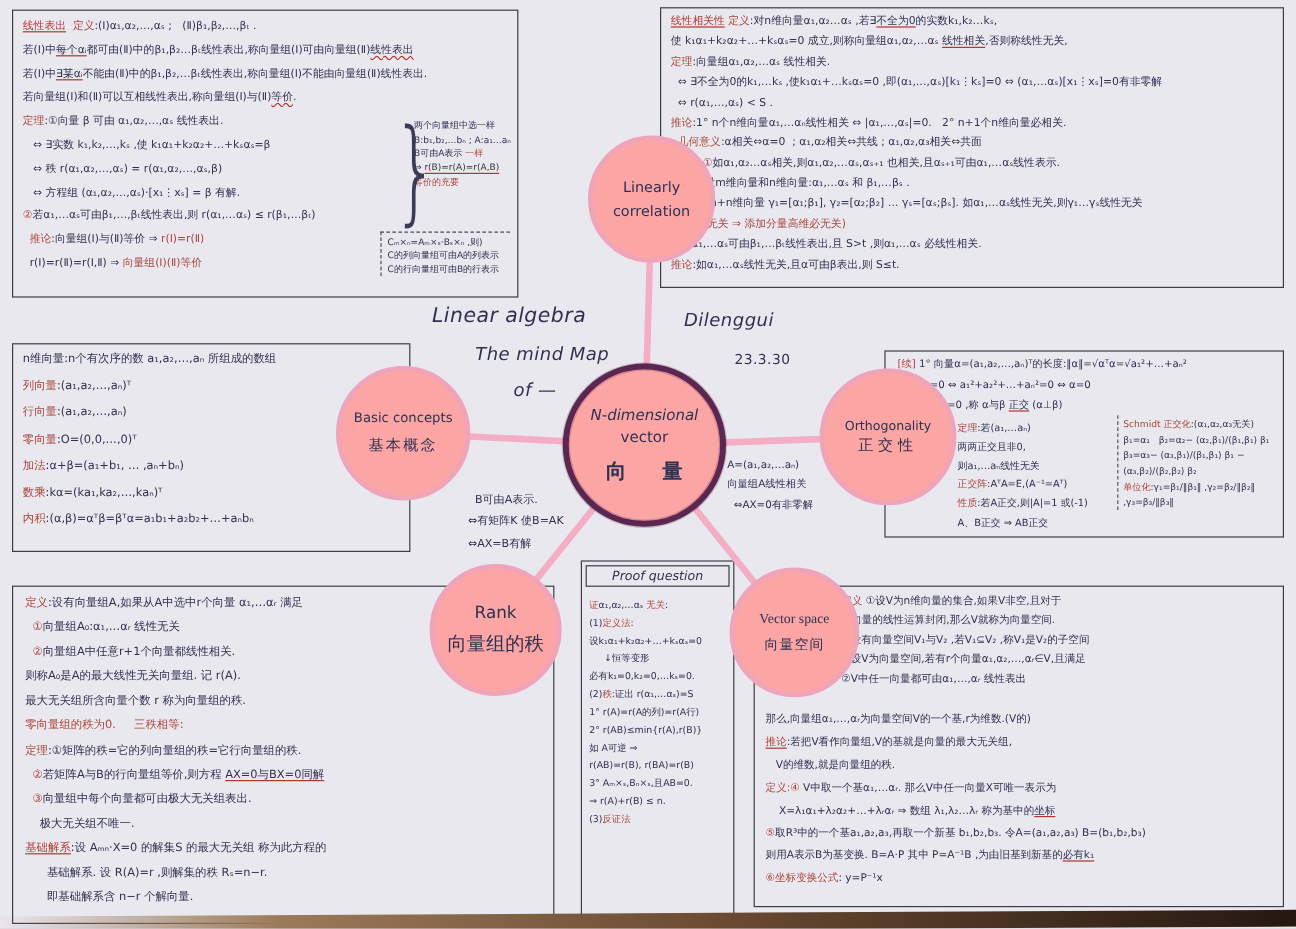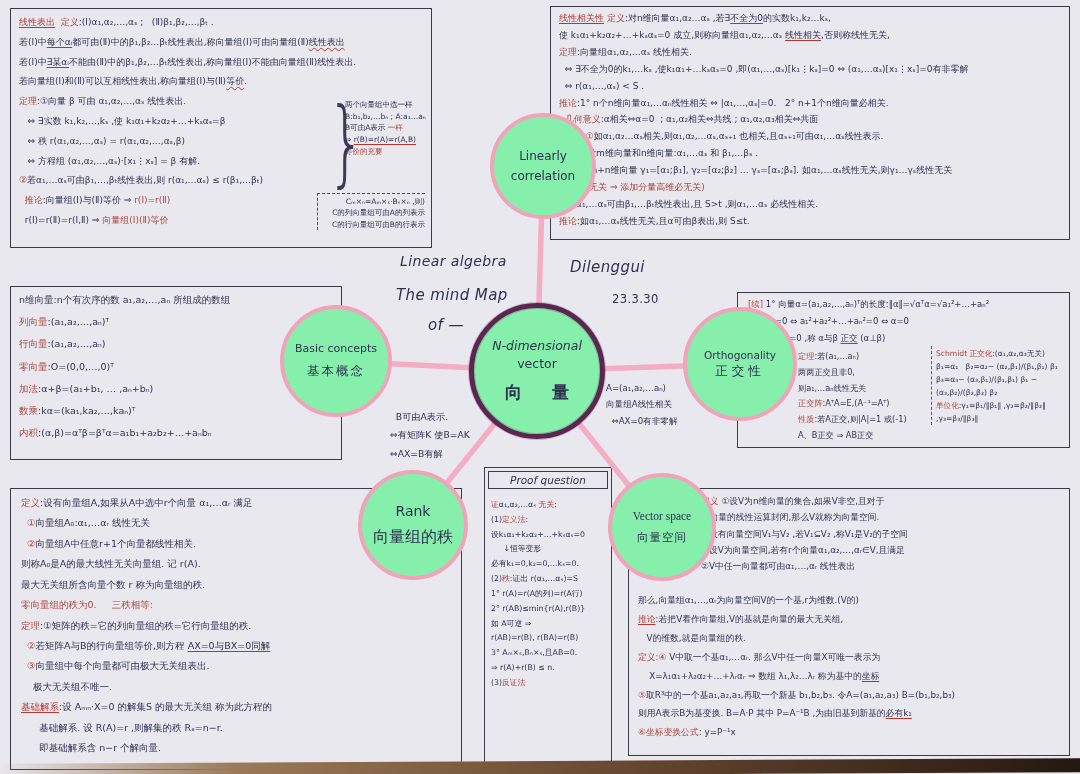--- a/index.html
+++ b/index.html
@@ -12,21 +12,21 @@
   .box{position:absolute;border:1.6px solid #3c3c49;background:transparent;box-sizing:border-box;}
   .lines{position:absolute;box-sizing:border-box;}
   .hl{white-space:pre-wrap;}
   .c-d{color:#2e3150;}
   .c-r{color:#a8453c;}
   .c-ru{color:#b03a34;text-decoration:underline;text-decoration-color:#b03a34;text-underline-offset:2px;}
   .c-u{color:#2e3150;text-decoration:underline;text-decoration-color:#b5342c;text-underline-offset:2px;}
   .c-wu{color:#2e3150;text-decoration:underline wavy #b5342c;text-decoration-thickness:1px;text-underline-offset:2px;}
   .circle{
     position:absolute;border-radius:50%;box-sizing:border-box;
-    background:#86efac;display:flex;flex-direction:column;
+    background:#fca5a5;display:flex;flex-direction:column;
     align-items:center;justify-content:center;text-align:center;z-index:6;
   }
   .ring-pink{border:4px solid #f0a4ba;}
   .ring-purple{border:5px solid #5b2750;box-shadow:0 0 0 1px rgba(91,39,80,.25), inset 0 0 0 1px rgba(91,39,80,.25);}
   .conn{position:absolute;left:0;top:0;z-index:4;}
   .note{position:absolute;z-index:5;}
   .title-hand{position:absolute;font-style:italic;letter-spacing:.4px;color:#2e3150;z-index:3;}
   .brace{position:absolute;font-size:76px;font-weight:200;color:#3a3c55;transform:scaleY(1.25) scaleX(.8);transform-origin:top left;line-height:1;z-index:3;}
   .dashed-note{border-left:1px dashed #4a4a58;border-top:1px dashed #4a4a58;padding:2px 0 0 5px;}
   .schmidt{border-left:1px dashed #55555f;padding:2px 0 0 4px;}
@@ -69,21 +69,21 @@
         <div class="hl"><span class="c-d">  r(Ⅰ)=r(Ⅱ)=r(Ⅰ,Ⅱ) ⇒ </span><span class="c-r">向量组(Ⅰ)(Ⅱ)等价</span></div>
       </div>
     <div class="brace" style="left:316px;top:86px;">}</div>
     <div class="lines bracket-note" style="left:334px;top:90px;width:86px;">
         <div class="hl"><span class="c-d">两个向量组中选一样</span></div>
         <div class="hl"><span class="c-d">B:b₁,b₂,…bₙ ; A:a₁…aₙ</span></div>
         <div class="hl"><span class="c-d">B可由A表示 </span><span class="c-r">一样</span></div>
         <div class="hl"><span class="c-d">⇒ </span><span class="c-u">r(B)=r(A)=r(A,B)</span></div>
         <div class="hl"><span class="c-r">等价的充要</span></div>
       </div>
-    <div class="lines dashed-note" style="left:306px;top:184px;width:108px;text-align:right;">
+    <div class="lines dashed-note" style="left:306px;top:184px;width:108px;">
         <div class="hl"><span class="c-d">Cₘ×ₙ=Aₘ×ₛ·Bₛ×ₙ ,则)</span></div>
         <div class="hl"><span class="c-d">C的列向量组可由A的列表示</span></div>
         <div class="hl"><span class="c-d">C的行向量组可由B的行表示</span></div>
       </div>
   </div>
 
   <div class="box b-lc" style="left:550px;top:6px;width:520px;height:234px;">
     <div class="lines" style="left:8px;top:3px;right:5px;">
         <div class="hl"><span class="c-ru">线性相关性</span><span class="c-d"> </span><span class="c-r">定义</span><span class="c-d">:对n维向量α₁,α₂…αₛ ,若∃</span><span class="c-u">不全为0</span><span class="c-d">的实数k₁,k₂…kₛ,</span></div>
         <div class="hl"><span class="c-d">使 k₁α₁+k₂α₂+…+kₛαₛ=0 成立,则称向量组α₁,α₂,…αₛ </span><span class="c-u">线性相关</span><span class="c-d">,否则称线性无关,</span></div>
@@ -204,21 +204,21 @@
       <div class="hl"><span class="c-d">  B可由A表示.</span></div>
       <div class="hl"><span class="c-d">⇔有矩阵K 使B=AK</span></div>
       <div class="hl"><span class="c-d">⇔AX=B有解</span></div>
     </div>
   <div class="note lines ann-a" style="left:606px;top:380px;width:130px;">
       <div class="hl"><span class="c-d">A=(a₁,a₂,…aₙ)</span></div>
       <div class="hl"><span class="c-d">向量组A线性相关</span></div>
       <div class="hl"><span class="c-d">  ⇔AX=0有非零解</span></div>
     </div>
 
-  <div class="title-hand" style="left:400px;top:253px;font-size:14px;">Linear algebra</div>
+  <div class="title-hand" style="left:360px;top:253px;font-size:17px;">Linear algebra</div>
   <div class="title-hand" style="left:396px;top:286px;font-size:15px;">The mind Map</div>
   <div class="title-hand" style="left:428px;top:316px;font-size:15px;">of —</div>
   <div class="title-hand" style="left:570px;top:258px;font-size:15px;">Dilenggui</div>
   <div class="title-hand" style="left:612px;top:292px;font-size:11.5px;font-style:normal;">23.3.30</div>
 
   <div class="circle ring-pink" style="left:490px;top:113px;width:106px;height:106px;">
     <div style="font-size:12px;">Linearly</div>
     <div style="font-size:12px;margin-top:6px;">correlation</div>
   </div>
 

